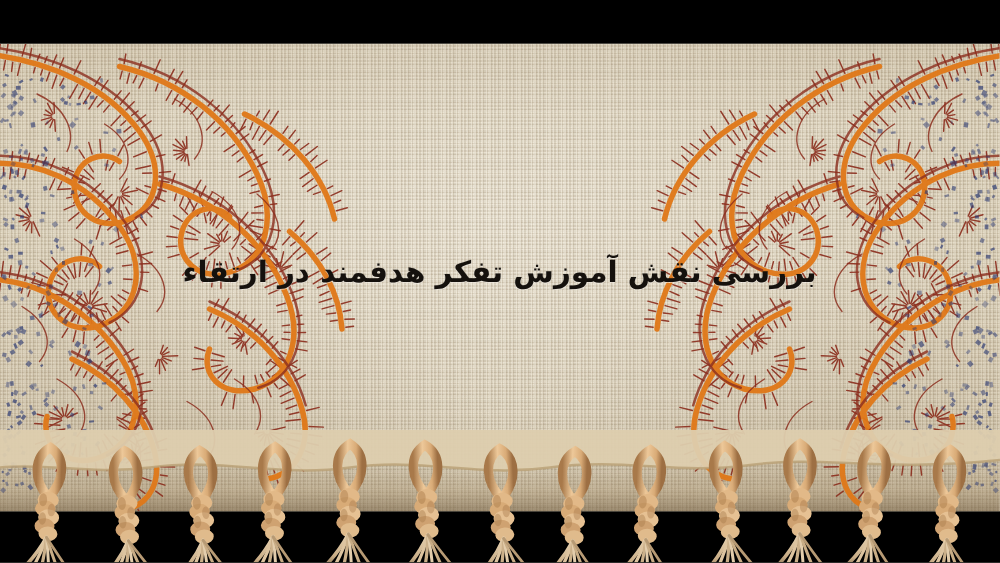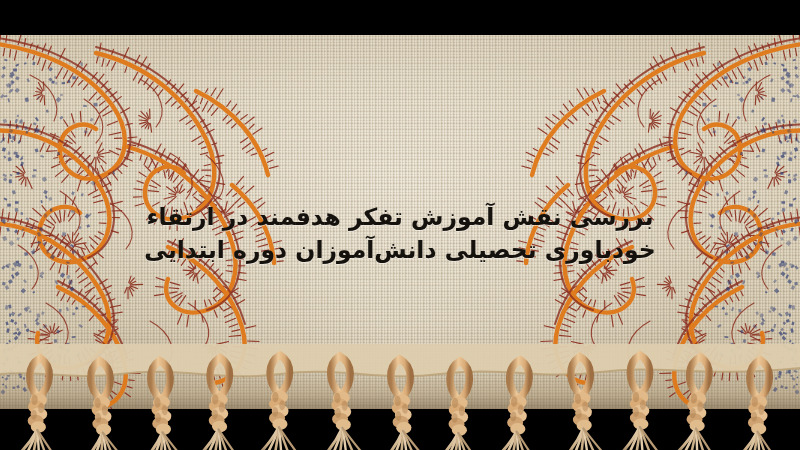--- a/index.html
+++ b/index.html
@@ -978,21 +978,20 @@
           </g>
       </g>
     </svg>
 
     <svg class="corner" id="corner-right" viewBox="0 0 300 374">
       <use href="#Lgroup"></use>
     </svg>
 
     <div id="title-block">
       <div class="title-line">بررسی نقش آموزش تفکر هدفمند در ارتقاء</div>
-      <div class="title-line">خودباوری تحصیلی دانش‌آموزان دوره ابتدایی</div>
     </div>
   </div>
 
   <svg id="fringe" viewBox="0 0 800 106">
     <defs>
       <linearGradient id="cordG" x1="0" y1="0" x2="1" y2="0">
         <stop offset="0%" stop-color="#a8794a"></stop>
         <stop offset="40%" stop-color="#edc899"></stop>
         <stop offset="75%" stop-color="#d9ab77"></stop>
         <stop offset="100%" stop-color="#9d6f43"></stop>

